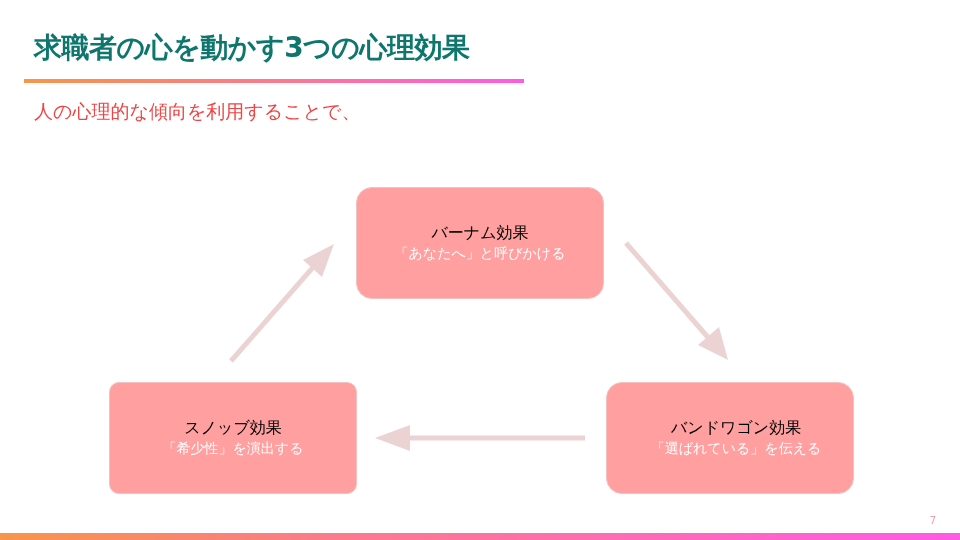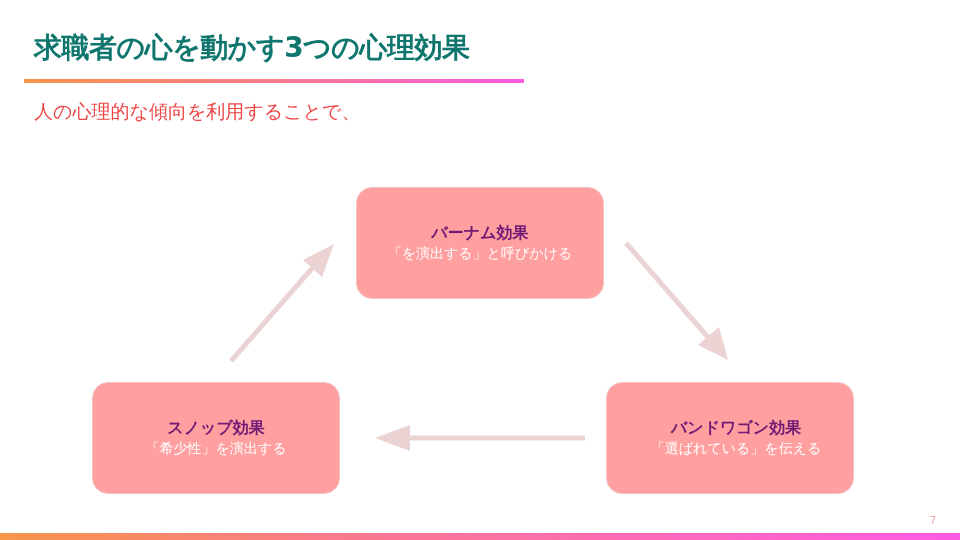--- a/index.html
+++ b/index.html
@@ -5,24 +5,24 @@
   html, body { margin:0; padding:0; }
   body { width:960px; height:540px; position:relative; background:#ffffff; overflow:hidden;
          font-family:"DejaVu Sans", "Liberation Sans", sans-serif; }
   .title { position:absolute; left:34px; top:29px; font-size:28px; font-weight:bold; color:#0f766e; letter-spacing:-0.5px; margin:0; }
   .title-underline { position:absolute; left:24px; top:79px; width:500px; height:4px;
          background:linear-gradient(90deg,#f7954a 0%,#fb7a8c 50%,#ff5ae4 100%); }
   .desc { position:absolute; left:34px; top:98px; font-size:19px; line-height:26px; color:#ef4444; }
   .desc div { white-space:nowrap; }
   .box { position:absolute; width:248px; height:112px; background:#ff9f9f; border:1px solid #f2c2c2;
          border-radius:16px; display:flex; flex-direction:column; align-items:center; justify-content:center; box-sizing:border-box; }
-  .box .name { color:#701a75; font-size:16px; font-weight:bold; line-height:20px; }
+  .box .name { color:#000000; font-size:16px; font-weight:normal; line-height:20px; }
   .box .sub { color:#ffffff; font-size:14px; line-height:20px; }
   #box-top { left:356px; top:187px; }
-  #box-left { left:92px; top:382px; }
+  #box-left { left:109px; top:382px;border-radius:10px; }
   #box-right { left:606px; top:382px;padding-left:12px; }
   svg.arrows { position:absolute; left:0; top:0; width:960px; height:540px; pointer-events:none; }
   .page-num { position:absolute; right:24px; top:515px; font-size:10px; color:#f79ca4; }
   .bottom-bar { position:absolute; left:0; top:533px; width:960px; height:7px;
          background:linear-gradient(90deg,#f7954a 0%,#fb7a8c 35%,#ff5ae4 100%); }
 </style>
 </head>
 <body>
 
 <h1 class="title">求職者の心を動かす3つの心理効果</h1>
@@ -47,21 +47,21 @@
 
     <g>
       <line x1="231" y1="361" x2="315" y2="265" stroke-width="5"></line>
       <polygon points="334,244 322,277 303,260" stroke="none"></polygon>
     </g>
   </g>
 </svg>
 
 <div class="box" id="box-top">
   <div class="name">バーナム効果</div>
-  <div class="sub">「を演出する」と呼びかける</div>
+  <div class="sub">「あなたへ」と呼びかける</div>
 </div>
 
 <div class="box" id="box-right">
   <div class="name">バンドワゴン効果</div>
   <div class="sub">「選ばれている」を伝える</div>
 </div>
 
 <div class="box" id="box-left">
   <div class="name">スノッブ効果</div>
   <div class="sub">「希少性」を演出する</div>

